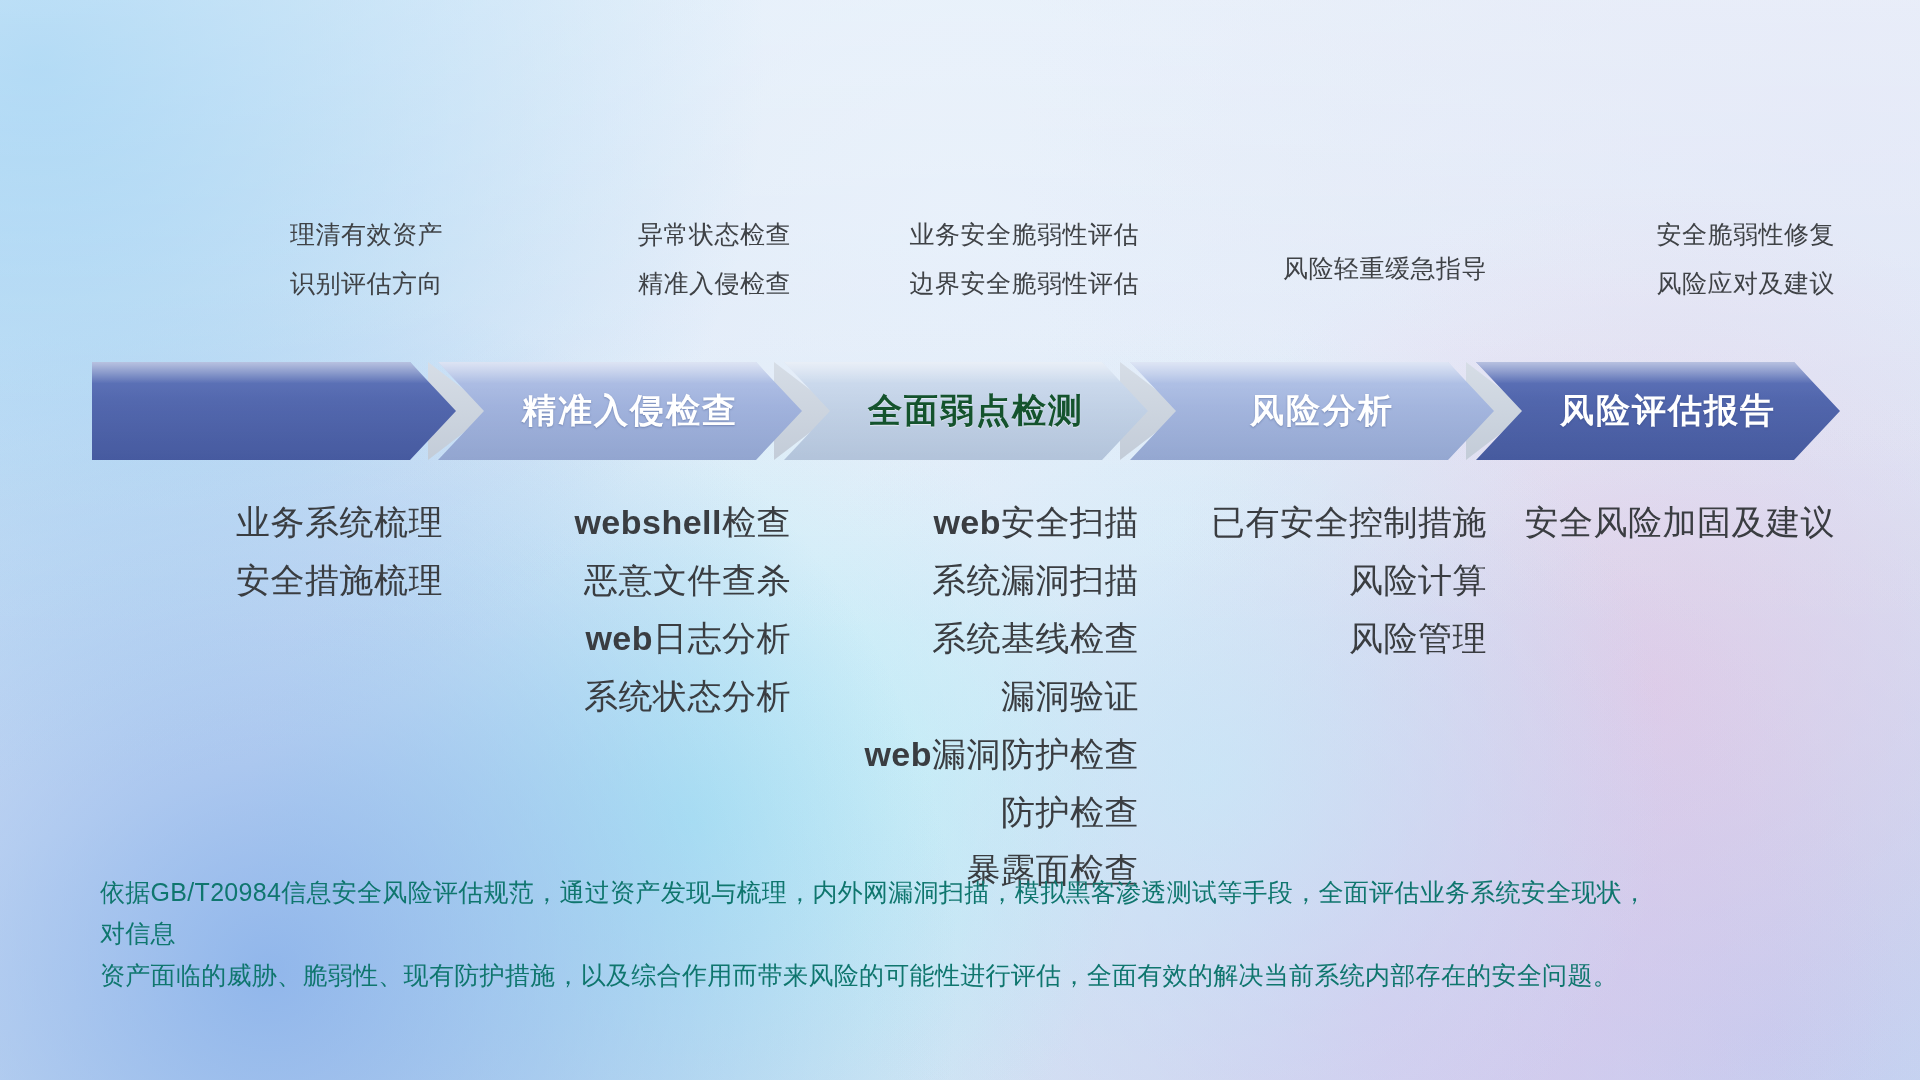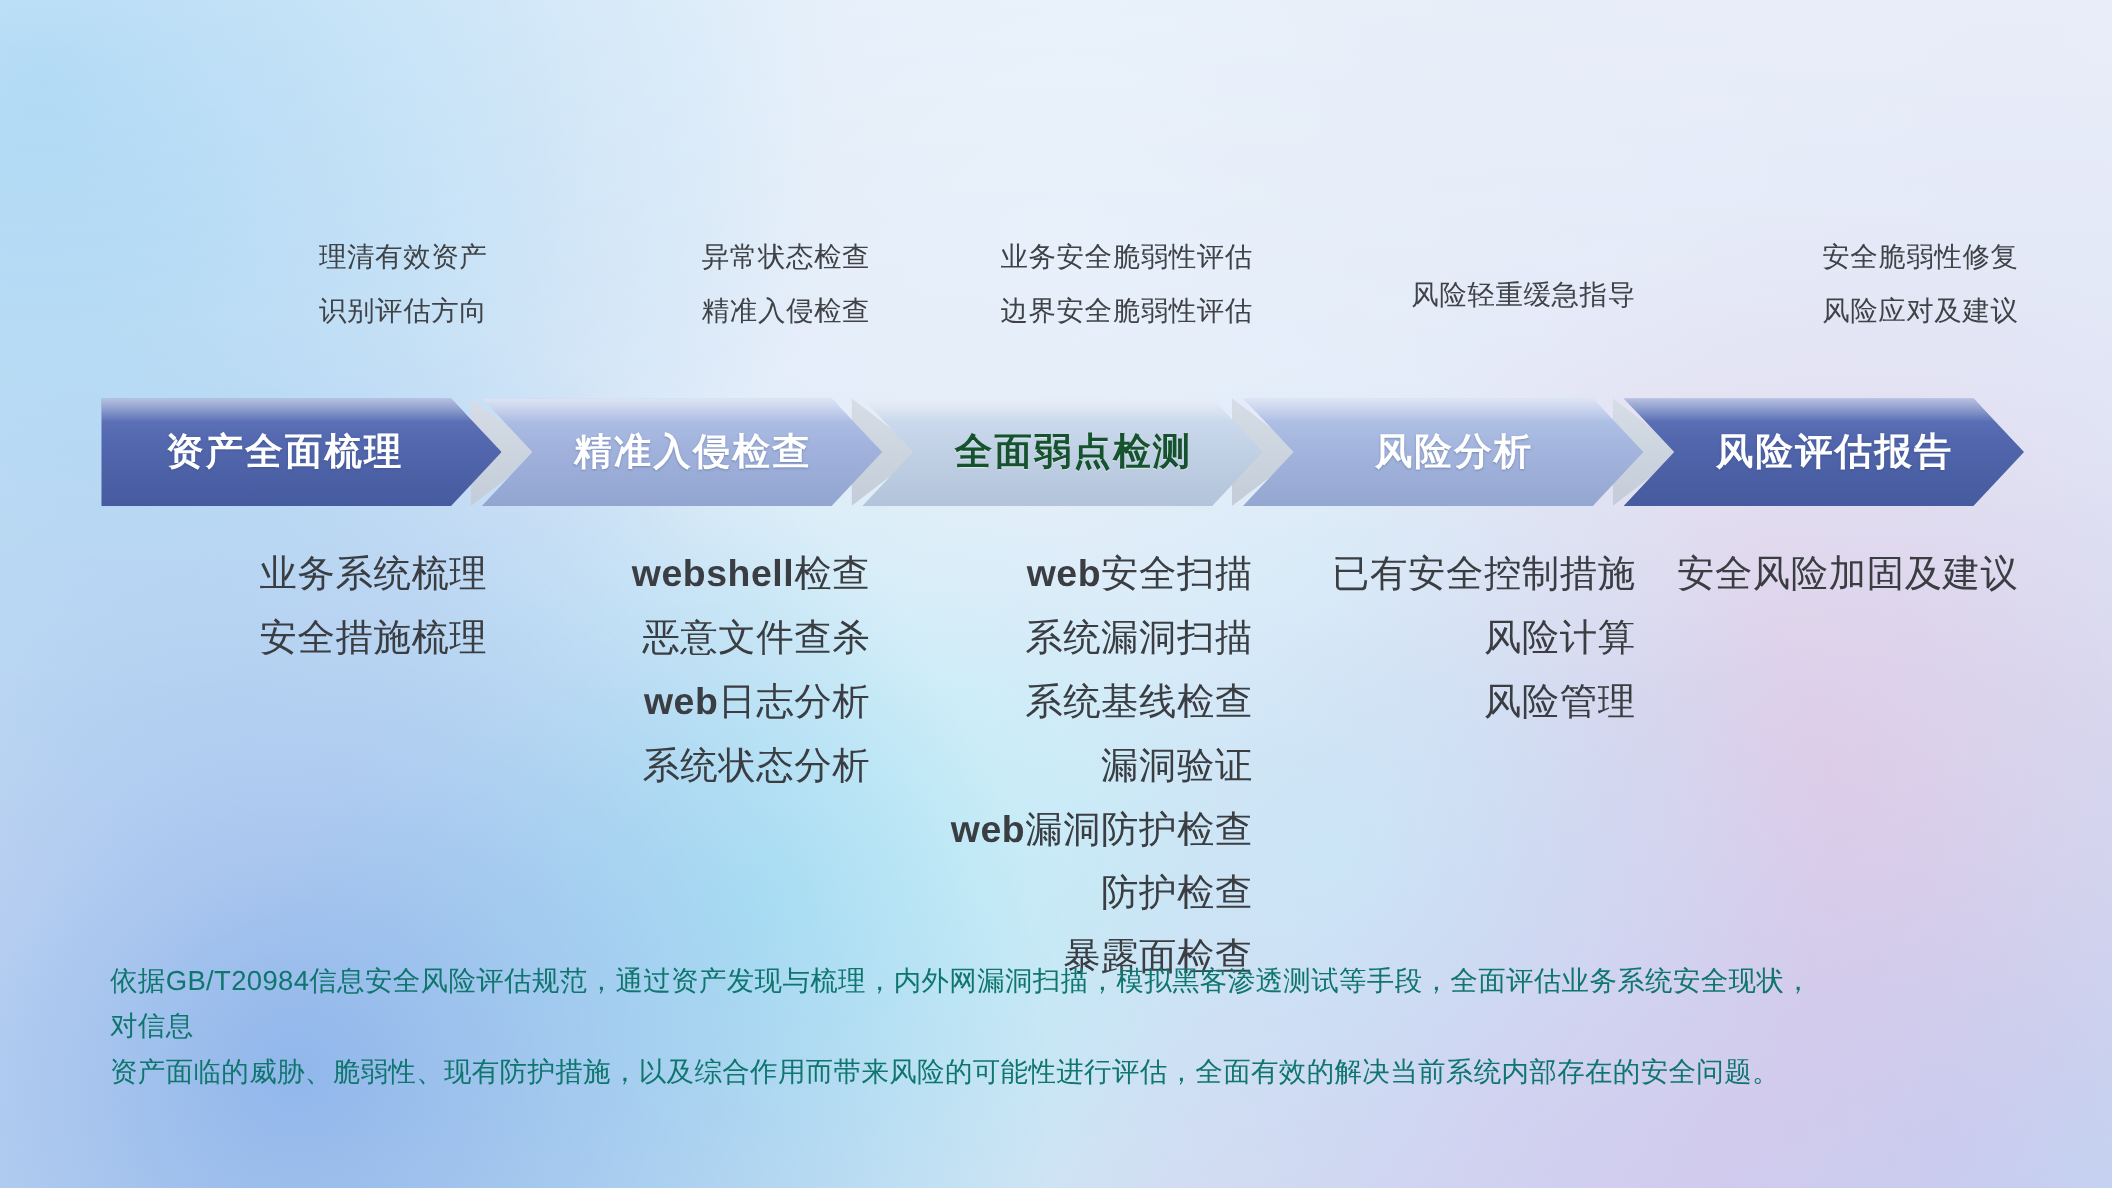--- a/index.html
+++ b/index.html
@@ -192,21 +192,20 @@
       <div class="col top-col">
         <div class="note">安全脆弱性修复</div>
         <div class="note">风险应对及建议</div>
       </div>
     </div>
 
   <div id="banner">
       <div class="chev" style="left: 0px; width: 364px; z-index: 10;">
         <div class="shape skin-dark"></div>
         <div class="edge"></div>
-        <div class="label txt-white">资产全面梳理</div>
       </div>
       <div class="gapArrow" style="left: 336px;"></div>
       <div class="chev notched" style="left: 346px; width: 364px; z-index: 11;">
         <div class="shape skin-mid"></div>
         <div class="edge"></div>
         <div class="label txt-white">精准入侵检查</div>
       </div>
       <div class="gapArrow" style="left: 682px;"></div>
       <div class="chev notched" style="left: 692px; width: 364px; z-index: 12;">
         <div class="shape skin-light"></div>

